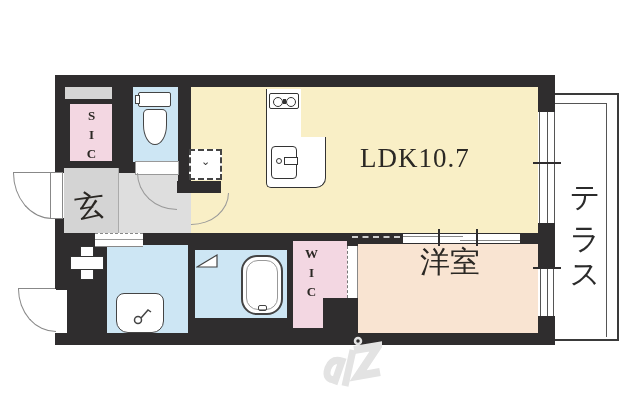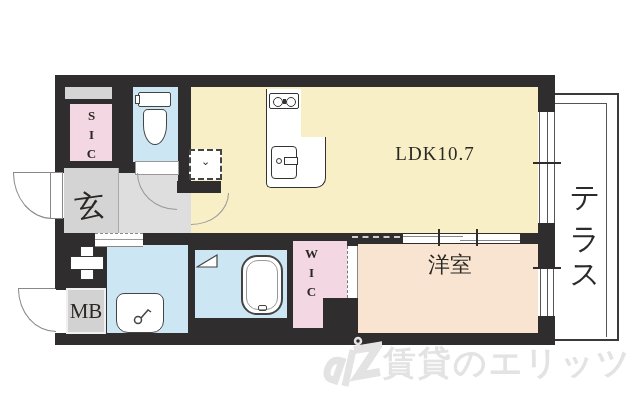--- a/index.html
+++ b/index.html
@@ -101,58 +101,52 @@
   <div class="abs white" style="left:189px;top:149px;width:33px;height:31px;border:2px dashed #444;box-sizing:border-box;text-align:center;">
     <span style="font-size:11px;color:#333;line-height:16px;font-family:'DejaVu Sans',sans-serif;">⌄</span>
   </div>
 
   <div class="abs" style="left:70px;top:246px;width:34px;height:34px;">
     <div class="abs white" style="left:10px;top:0;width:14px;height:34px;border:1px solid #333;box-sizing:border-box;"></div>
     <div class="abs white" style="left:0;top:10px;width:34px;height:14px;border:1px solid #333;box-sizing:border-box;"></div>
     <div class="abs white" style="left:11px;top:11px;width:12px;height:12px;"></div>
   </div>
 
-  <div class="abs" style="left:66px;top:288px;width:40px;height:46px;background:#d2d2d2;border:2px solid #f0f0f0;box-sizing:border-box;
-              display:flex;align-items:center;justify-content:center;">
-    <span class="label" style="font-size:21px;">MB</span>
-  </div>
   <div class="abs" style="left:18px;top:288px;width:37px;height:1px;background:#888;"></div>
   <div class="abs white arc" style="left:18px;top:289px;width:37px;height:42px;background:#fff;border-left:1px solid #888;border-bottom:1px solid #888;border-radius:0 0 0 100%;"></div>
 
   <div class="abs white" style="left:116px;top:293px;width:48px;height:40px;border:1.5px solid #444;box-sizing:border-box;border-radius:8px 8px 12px 12px;">
     <svg width="44" height="36" viewBox="0 0 44 36" style="position:absolute;left:0;top:0;">
       <circle cx="21" cy="26" r="3.5" fill="none" stroke="#444" stroke-width="1.5"></circle>
       <path d="M24 24 L31 16 L34 18" fill="none" stroke="#444" stroke-width="1.5"></path>
     </svg>
   </div>
 
   <div class="abs white" style="left:241px;top:255px;width:42px;height:60px;border:2px solid #444;box-sizing:border-box;border-radius:16px;">
     <div class="abs" style="left:3px;top:3px;width:30px;height:48px;border:1px solid #999;border-radius:12px;"></div>
     <div class="abs" style="left:15px;top:48px;width:7px;height:4px;border:1px solid #444;border-radius:2px;"></div>
   </div>
   <svg width="24" height="18" viewBox="0 0 24 18" style="position:absolute;left:196px;top:253px;">
     <polygon points="1,14 21,2 21,14" fill="#fff" stroke="#444" stroke-width="1.2"></polygon>
   </svg>
 
-  <div class="abs label" style="left:360px;top:143px;width:150px;text-align:center;font-size:19px;letter-spacing:1px;">LDK10.7</div>
+  <div class="abs label" style="left:360px;top:143px;width:150px;text-align:left;font-size:27px;letter-spacing:1px;">LDK10.7</div>
 
-  <div class="abs label" style="left:395px;top:246px;width:110px;text-align:center;font-size:22px;line-height:37px;">
+  <div class="abs label" style="left:395px;top:246px;width:110px;text-align:center;font-size:30px;line-height:37px;font-family:Liberation Mono, monospace;">
     <div>洋室</div>
   </div>
 
   <div class="abs label vtext" style="left:564px;top:166px;font-size:30px;letter-spacing:6px;color:#2b2b2b;">テラス</div>
 
   <div class="abs label vtext" style="left:83px;top:108px;font-size:13px;font-weight:bold;letter-spacing:4px;">SIC</div>
 
   <div class="abs label vtext" style="left:303px;top:246px;font-size:13px;font-weight:bold;letter-spacing:4px;">WIC</div>
 
   <div class="abs label" style="left:75px;top:186px;font-size:30px;transform:rotate(-8deg);">玄</div>
 
   <svg width="62" height="58" viewBox="0 0 62 58" style="position:absolute;left:320px;top:334px;">
     <circle cx="38" cy="7" r="3" fill="none" stroke="#e3e3e3" stroke-width="2.5"></circle>
     <path d="M16 46 Q4 46 8 34 Q12 24 22 27 L14 50" fill="none" stroke="#e3e3e3" stroke-width="7"></path>
     <path d="M33 16 L25 52" fill="none" stroke="#e3e3e3" stroke-width="7"></path>
     <path d="M34 16 L58 12 L38 42 L60 38" fill="none" stroke="#e3e3e3" stroke-width="8"></path>
   </svg>
-  <div class="abs" style="left:383px;top:341px;font-size:33px;font-weight:bold;color:#e3e3e3;letter-spacing:2px;
-              font-family:'DejaVu Sans','Liberation Sans',sans-serif;">賃貸のエリッツ</div>
 
 </div>
 
 </body></html>

